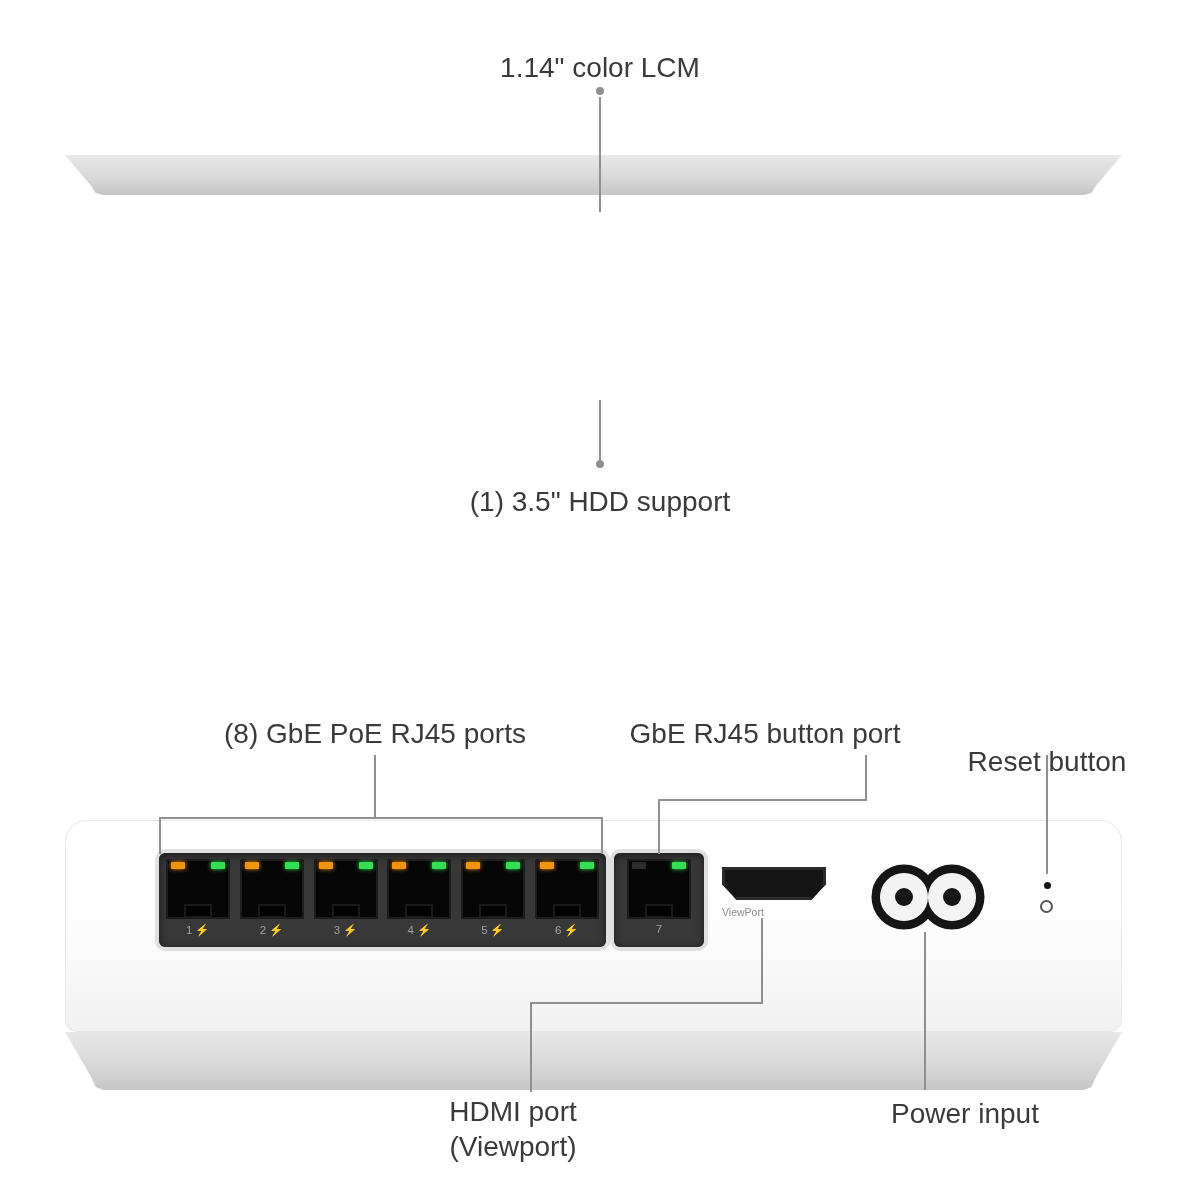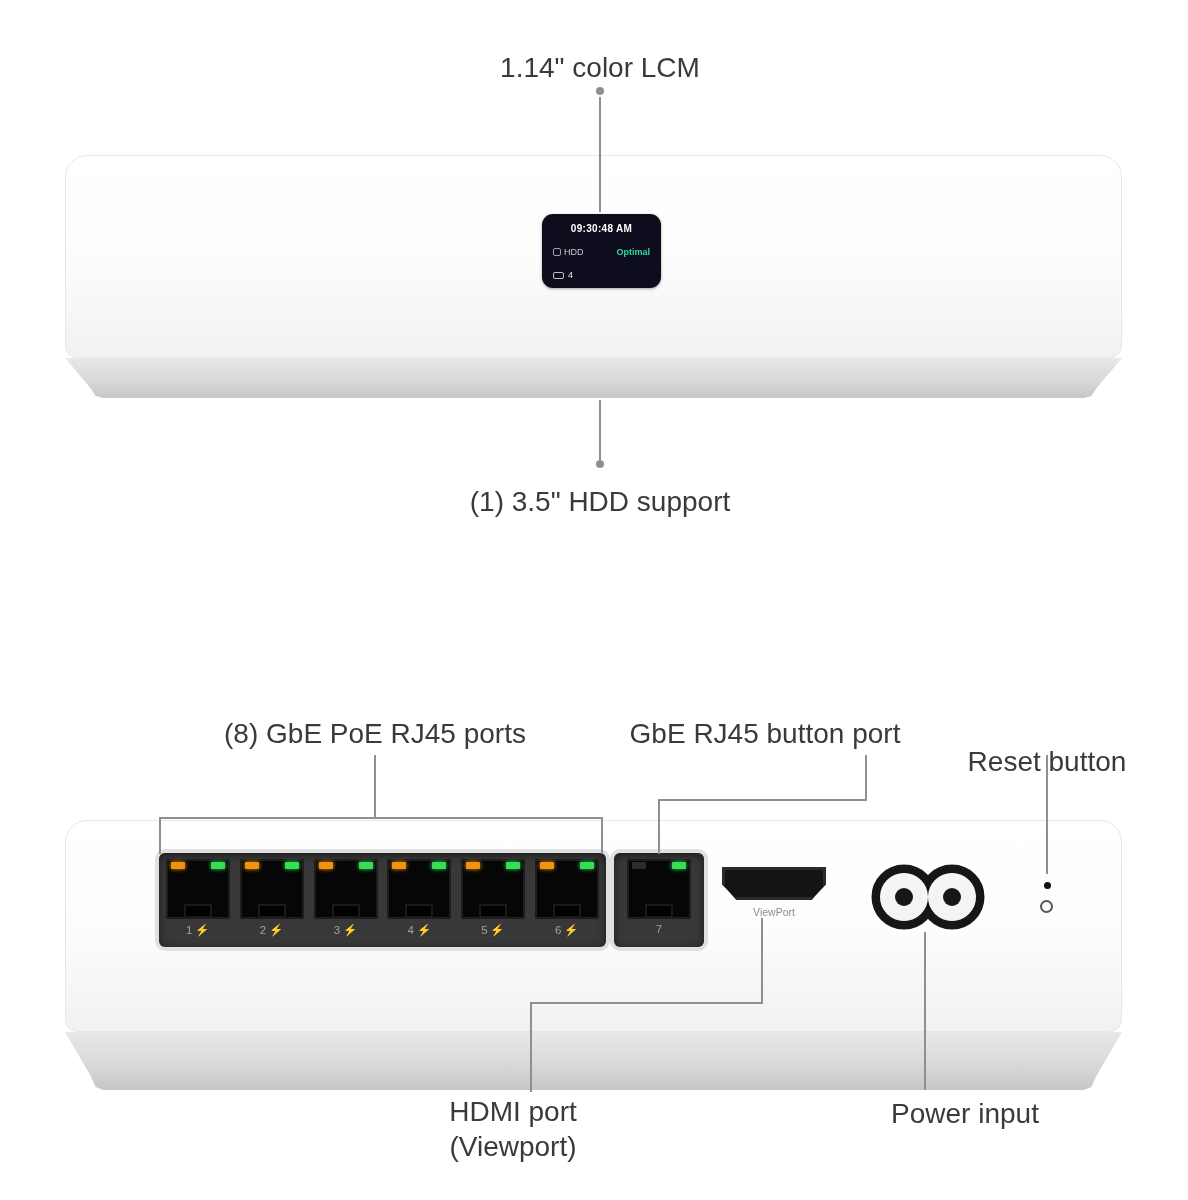--- a/index.html
+++ b/index.html
@@ -85,51 +85,35 @@
   .pnum { width:64px; text-align:center; font-size:11.5px; color:#a2a2a2; }
 
   
   .hdmi {
     position:absolute; left:656px; top:46px; width:104px; height:33px;
     background:#141414; z-index:2;
     clip-path:polygon(0 0,100% 0,100% 52%,86% 100%,14% 100%,0 52%);
     box-shadow:inset 0 0 0 3px #2b2b2b;
   }
   .viewport-text {
-    position:absolute; left:656px; top:85px; width:104px; text-align:center;
+    position:absolute; left:656px; top:85px; width:104px; 
     font-size:10.5px; color:#8d8d8d; z-index:2;
   }
   .power-svg { position:absolute; left:804px; top:42px; z-index:2; }
   .reset-dot { position:absolute; left:978px; top:61px; width:7px; height:7px; border-radius:50%; background:#141414; z-index:3; }
   .reset-icon { position:absolute; left:974px; top:79px; width:13px; height:13px; border:2px solid #555; border-radius:50%; z-index:3; }
 </style>
 </head>
 <body>
 
 <div class="label" style="left:600px; top:50px;">1.14" color LCM</div>
 <div class="dot" style="left:596px; top:87px;"></div>
 <div class="vline" style="left:599px; top:97px; height:115px;"></div>
 
 <div class="device front">
-  <div class="device-body">
-    <div class="lcd">
-      <div class="lcd-time">09:30:48 AM</div>
-      <div class="lcd-row hdd">
-        <span class="lcd-hdd-left">
-          <span class="hdd-icon"></span>
-          <span>HDD</span>
-        </span>
-        <span class="lcd-status">Optimal</span>
-      </div>
-      <div class="lcd-row cams">
-        <span class="camera-icon"></span>
-        <span>4</span>
-      </div>
-    </div>
-  </div>
   <div class="device-skirt"></div>
 </div>
 
 <div class="vline" style="left:599px; top:400px; height:60px;"></div>
 <div class="dot" style="left:596px; top:460px;"></div>
 <div class="label" style="left:600px; top:484px;">(1) 3.5" HDD support</div>
 
 <div class="label" style="left:375px; top:716px;">(8) GbE PoE RJ45 ports</div>
 <div class="label" style="left:765px; top:716px;">GbE RJ45 button port</div>
 <div class="label" style="left:1047px; top:716px;margin-top:28px;">Reset button</div>

